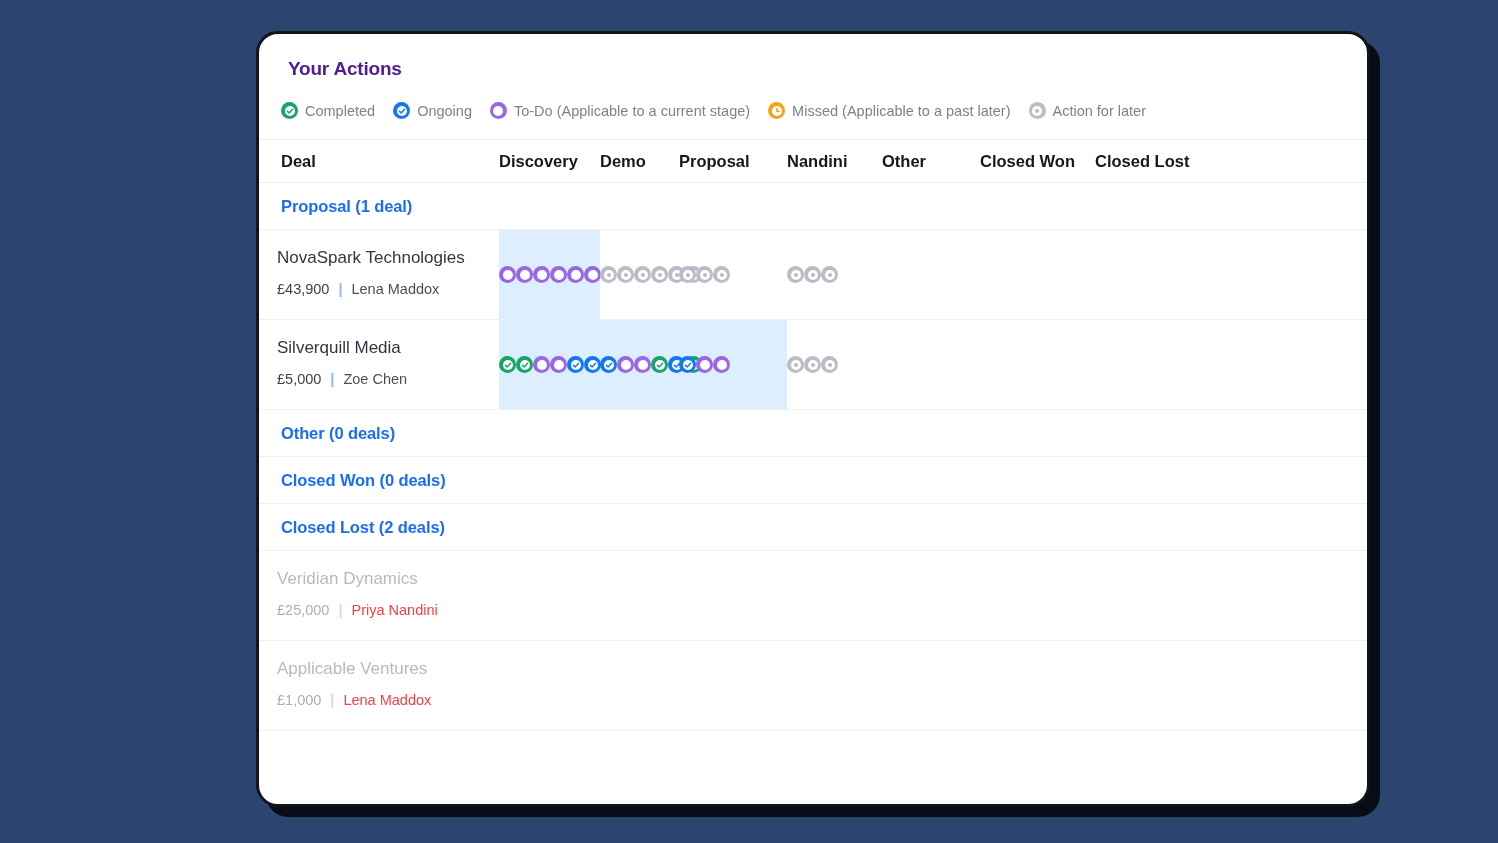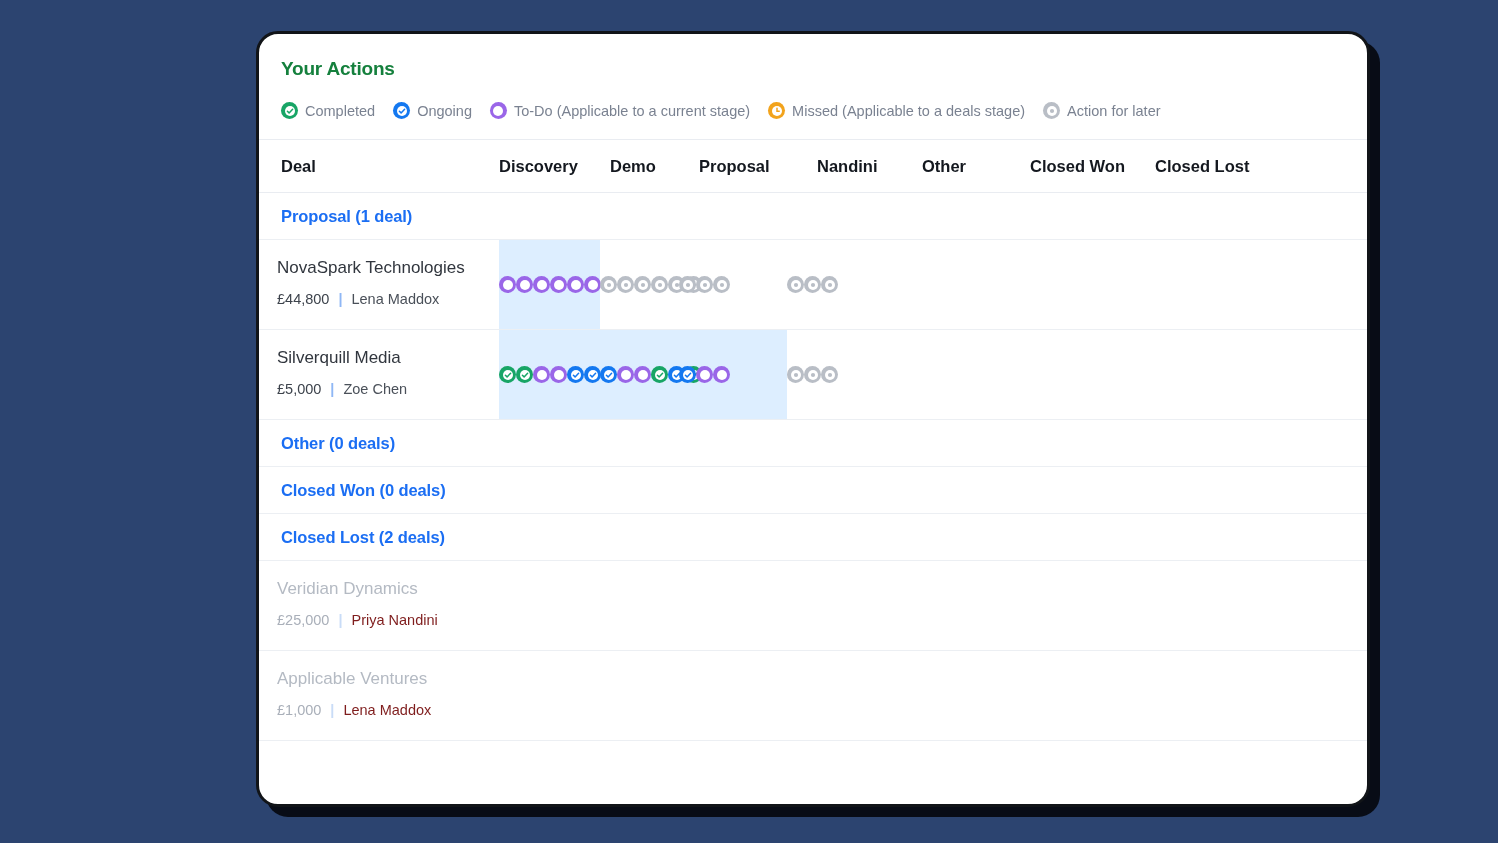--- a/index.html
+++ b/index.html
@@ -30,23 +30,23 @@
     box-shadow: 10px 10px 0 0 rgba(5,8,14,0.92);
     overflow: hidden;
   }
   
   .card-head {
     padding: 24px 22px 0 22px;
   }
   .title {
     font-size: 19px;
     font-weight: bold;
-    color: #15803d;
+    color: #4c1d95;
     letter-spacing: -0.2px;
-    margin: 0 0 22px 0;
+    margin: 0 0 22px 7px;
   }
   .legend {
     display: flex;
     align-items: center;
     gap: 0;
     padding-bottom: 20px;
     flex-wrap: nowrap;
   }
   .legend-item {
     display: flex;
@@ -79,37 +79,36 @@
     align-items: center;
     justify-content: center;
     overflow: hidden;
   }
   .ring .inner svg { display: block; }
 
   
   .thead {
     display: flex;
     align-items: center;
-    height: 54px;
+    height: 44px;
     border-top: 1px solid #e9ecf1;
     border-bottom: 1px solid #e9ecf1;
     padding: 0 22px;
   }
   .col-deal {
     width: 218px;
     flex: 0 0 218px;
     font-size: 16.5px;
     font-weight: bold;
     color: #14181f;
   }
   .stagecols {
     display: flex;
     align-items: flex-end;
     flex: 1 1 auto;
-    gap: 10px;
   }
   .st-head {
     font-size: 16.5px;
     font-weight: bold;
     color: #14181f;
     text-align: left;
     white-space: nowrap;
   }
   
   .w-discovery { width: 101px; flex:0 0 101px; }
@@ -161,21 +160,21 @@
     white-space: nowrap;
   }
   .deal-sub .sep {
     color: #8fb7f5;
     margin: 0 9px;
     font-weight: bold;
   }
   .deal-sub .owner { color: #4a5059; }
   .deal-row.dim .deal-name { color: #b4bac3; }
   .deal-row.dim .deal-sub  { color: #b4bac3; text-align: center; }
-  .deal-row.dim .deal-sub .owner { color: #7f1d1d; }
+  .deal-row.dim .deal-sub .owner { color: #ef4444; }
   .deal-row.dim .deal-sub .sep { color: #c9dcf7; }
   .deal-row.dim .amount { color: #a9afb9; }
 
   .cells {
     position: relative;
     z-index: 2;
     display: flex;
     align-items: center;
     flex: 1 1 auto;
   }
@@ -230,21 +229,21 @@
             <span class="lbl">To-Do (Applicable to a current stage)</span>
           </div>
           <div class="legend-item">
             <span class="ring" style="width: 17px; height: 17px; background: rgb(242, 163, 28);">
               <span class="inner" style="width: 10px; height: 10px; margin: -5px 0px 0px -5px;">
                 <svg width="10" height="10" viewBox="0 0 10 10">
                   <path d="M5 2.2 V5.2 H7.2" fill="none" stroke="#f2a31c" stroke-width="1.5" stroke-linecap="round"></path>
                 </svg>
               </span>
             </span>
-            <span class="lbl">Missed (Applicable to a deals stage)</span>
+            <span class="lbl">Missed (Applicable to a past later)</span>
           </div>
           <div class="legend-item">
             <span class="ring" style="width: 17px; height: 17px; background: rgb(185, 190, 198);">
               <span class="inner" style="width: 10px; height: 10px; margin: -5px 0px 0px -5px;">
                 <svg width="10" height="10" viewBox="0 0 10 10">
                   <circle cx="5" cy="5" r="2.1" fill="#b9bec6"></circle>
                 </svg>
               </span>
             </span>
             <span class="lbl">Action for later</span>
@@ -267,21 +266,21 @@
 
     <div id="table-body">
         <div class="group-row">
           <div class="group-label">Proposal (1 deal)</div>
         </div>
         <div class="deal-row">
           <div class="band" style="left: 240px; width: 101px; background: rgb(221, 238, 255);"></div>
           <div class="deal-info">
             <div class="deal-name">NovaSpark Technologies</div>
             <div class="deal-sub">
-              <span class="amount">£44,800</span>
+              <span class="amount">£43,900</span>
               <span class="sep">|</span>
               <span class="owner">Lena Maddox</span>
             </div>
           </div>
           <div class="cells">
             <div class="cell w-discovery">
               <span class="ring" style="width: 17px; height: 17px; background: rgb(154, 102, 232);">
                 <span class="inner" style="width: 10px; height: 10px; margin: -5px 0px 0px -5px;"></span>
               </span>
               <span class="ring" style="width: 17px; height: 17px; background: rgb(154, 102, 232);">

